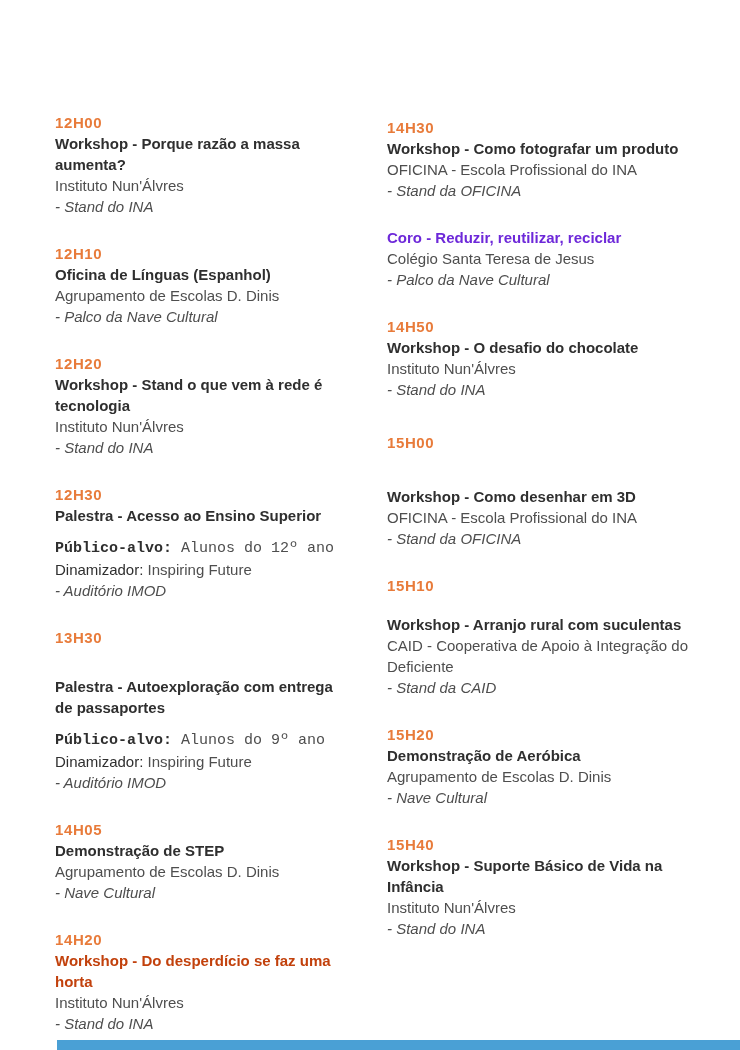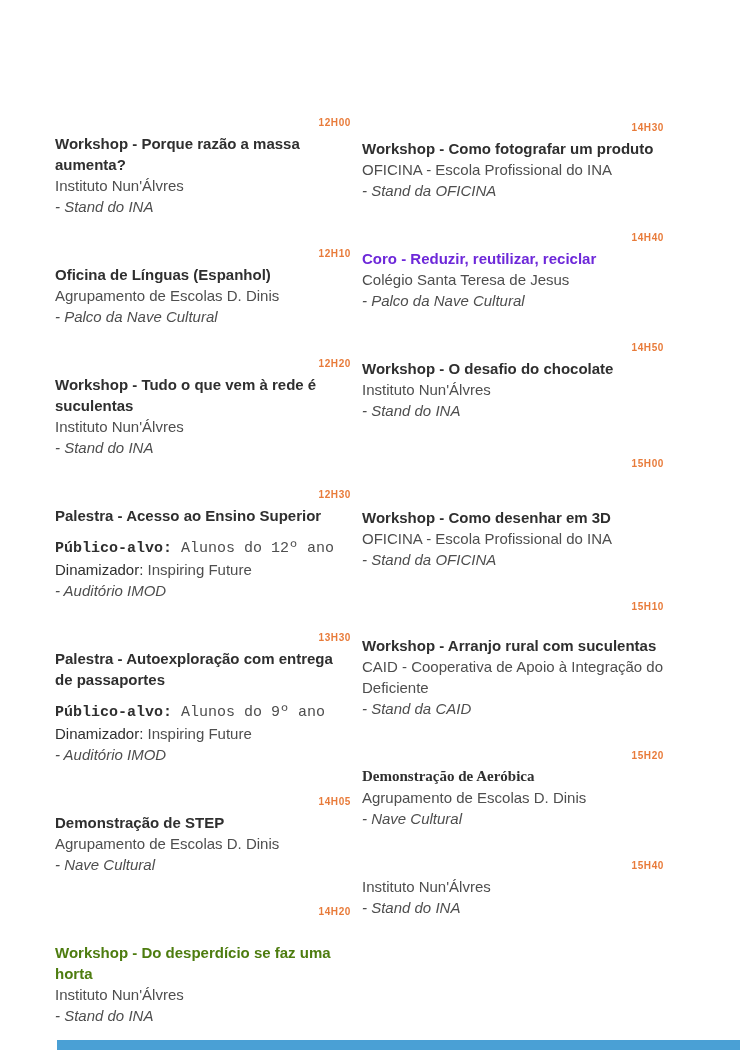--- a/index.html
+++ b/index.html
@@ -16,35 +16,34 @@
     font-family: "Liberation Sans", "DejaVu Sans", sans-serif;
   }
   .col {
     position: absolute;
     top: 112px;
     left: 55px;
     width: 296px;
   }
   .col.right {
     top: 117px;
-    left: 362px;
+    left: 387px;
     width: 302px;
   }
   .event {
     margin-bottom: 26px;
     font-size: 15px;
     line-height: 21px;
     color: #4e4e4e;
   }
   .event .time {
     color: #e87b3a;
     font-weight: 700;
     letter-spacing: 0.6px;
-    font-size: 10px;
-    text-align: right;
+    font-size: 15px;
   }
   .event .title {
     color: #2f2f2f;
     font-weight: 700;
   }
   .event .org {
     color: #4e4e4e;
     font-weight: 400;
   }
   .event .detail {
@@ -79,60 +78,59 @@
         <div class="location">- Stand do INA</div>
       </div>
       <div class="event">
         <div class="time" style="color: rgb(232, 123, 58);">12H10</div>
         <div class="title" style="color: rgb(47, 47, 47);">Oficina de Línguas (Espanhol)</div>
         <div class="org">Agrupamento de Escolas D. Dinis</div>
         <div class="location">- Palco da Nave Cultural</div>
       </div>
       <div class="event">
         <div class="time" style="color: rgb(232, 123, 58);">12H20</div>
-        <div class="title" style="color: rgb(47, 47, 47);">Workshop - Tudo o que vem à rede é suculentas</div>
+        <div class="title" style="color: rgb(47, 47, 47);">Workshop - Stand o que vem à rede é tecnologia</div>
         <div class="org">Instituto Nun'Álvres</div>
         <div class="location">- Stand do INA</div>
       </div>
       <div class="event">
         <div class="time" style="color: rgb(232, 123, 58);">12H30</div>
         <div class="title" style="color: rgb(47, 47, 47);">Palestra - Acesso ao Ensino Superior</div>
         <div class="detail"><span class="lbl" style="color: rgb(47, 47, 47);">Público-alvo:</span> Alunos do 12º ano</div>
         <div><span class="lbl" style="color: rgb(47, 47, 47);">Dinamizador:</span> Inspiring Future</div>
         <div class="location">- Auditório IMOD</div>
       </div>
       <div class="event">
         <div class="time" style="color: rgb(232, 123, 58);">13H30</div>
-        <div class="title" style="color: rgb(47, 47, 47);">Palestra - Autoexploração com entrega de passaportes</div>
+        <div class="title" style="color: rgb(47, 47, 47); margin-top: 28px;">Palestra - Autoexploração com entrega de passaportes</div>
         <div class="detail"><span class="lbl" style="color: rgb(47, 47, 47);">Público-alvo:</span> Alunos do 9º ano</div>
         <div><span class="lbl" style="color: rgb(47, 47, 47);">Dinamizador:</span> Inspiring Future</div>
         <div class="location">- Auditório IMOD</div>
       </div>
       <div class="event">
         <div class="time" style="color: rgb(232, 123, 58);">14H05</div>
         <div class="title" style="color: rgb(47, 47, 47);">Demonstração de STEP</div>
         <div class="org">Agrupamento de Escolas D. Dinis</div>
         <div class="location">- Nave Cultural</div>
       </div>
       <div class="event">
         <div class="time" style="color: rgb(232, 123, 58);">14H20</div>
-        <div class="title" style="color: #4d7c0f; margin-top: 20px;">Workshop - Do desperdício se faz uma horta</div>
+        <div class="title" style="color: #c2410c;">Workshop - Do desperdício se faz uma horta</div>
         <div class="org">Instituto Nun'Álvres</div>
         <div class="location">- Stand do INA</div>
       </div>
     </div>
   <div class="col right" id="col-right">
       <div class="event">
         <div class="time" style="color: rgb(232, 123, 58);">14H30</div>
         <div class="title" style="color: rgb(47, 47, 47);">Workshop - Como fotografar um produto</div>
         <div class="org">OFICINA - Escola Profissional do INA</div>
         <div class="location">- Stand da OFICINA</div>
       </div>
       <div class="event">
-        <div class="time" style="color: rgb(232, 123, 58);">14H40</div>
         <div class="title" style="color: #6d28d9;">Coro - Reduzir, reutilizar, reciclar</div>
         <div class="org">Colégio Santa Teresa de Jesus</div>
         <div class="location">- Palco da Nave Cultural</div>
       </div>
       <div class="event">
         <div class="time" style="color: rgb(232, 123, 58);">14H50</div>
         <div class="title" style="color: rgb(47, 47, 47);">Workshop - O desafio do chocolate</div>
         <div class="org">Instituto Nun'Álvres</div>
         <div class="location">- Stand do INA</div>
       </div>
@@ -143,24 +141,25 @@
         <div class="location">- Stand da OFICINA</div>
       </div>
       <div class="event">
         <div class="time" style="color: rgb(232, 123, 58);">15H10</div>
         <div class="title" style="color: rgb(47, 47, 47); margin-top: 18px;">Workshop - Arranjo rural com suculentas</div>
         <div class="org">CAID - Cooperativa de Apoio à Integração do Deficiente</div>
         <div class="location">- Stand da CAID</div>
       </div>
       <div class="event">
         <div class="time" style="color: rgb(232, 123, 58);">15H20</div>
-        <div class="title" style="color: rgb(47, 47, 47); font-family: Liberation Serif, serif;">Demonstração de Aeróbica</div>
+        <div class="title" style="color: rgb(47, 47, 47);">Demonstração de Aeróbica</div>
         <div class="org">Agrupamento de Escolas D. Dinis</div>
         <div class="location">- Nave Cultural</div>
       </div>
       <div class="event">
         <div class="time" style="color: rgb(232, 123, 58);">15H40</div>
+        <div class="title" style="color: rgb(47, 47, 47);">Workshop - Suporte Básico de Vida na Infância</div>
         <div class="org">Instituto Nun'Álvres</div>
         <div class="location">- Stand do INA</div>
       </div>
     </div>
   <div class="accent-bar" style="background: rgb(74, 160, 213);"></div>
 </div>
 
 </body></html>

